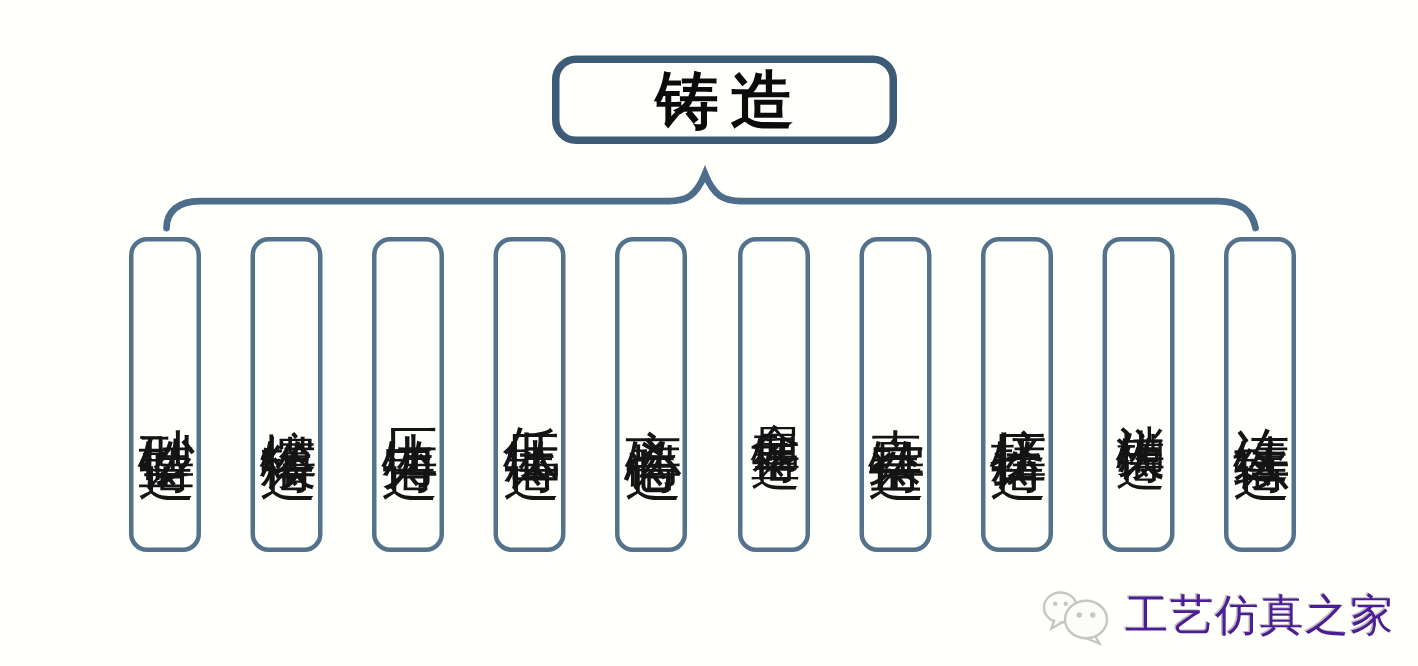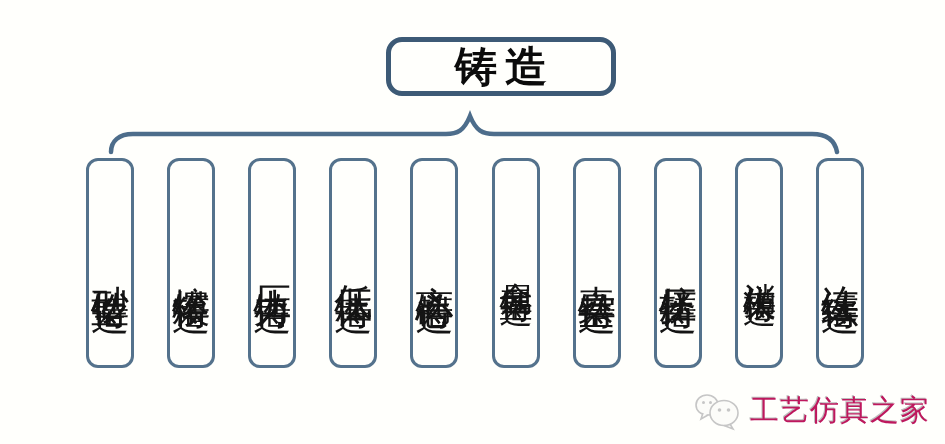--- a/index.html
+++ b/index.html
@@ -7,21 +7,21 @@
     position: relative;
     width: 945px;
     height: 444px;
     background: #fffffc;
     overflow: hidden;
     font-family: "Liberation Sans", sans-serif;
   }
   
   .title-box {
     position: absolute;
-    left: 386px; top: 37px;
+    left: 368px; top: 37px;
     width: 230px; height: 59px;
     box-sizing: border-box;
     border: 5px solid #3d5a76;
     border-radius: 16px;
     background: #fffffc;
     display: flex; align-items: center; justify-content: center;
   }
   .title-text {
     font-size: 42px;
     font-weight: bold;
@@ -62,21 +62,21 @@
   
   .watermark {
     position: absolute;
     right: 15px; bottom: 13px;
     display: flex; align-items: center; gap: 7px;
   }
   .wm-logo { flex: 0 0 auto; }
   .wm-text {
     font-size: 29px;
     letter-spacing: 1px;
-    color: #be185d;
+    color: #4c1d95;
     text-shadow: -1px -1px 0 #bdbdbd, 1px 1px 0 #ffffff;
     font-family: "Liberation Sans", sans-serif;
     white-space: nowrap;
   }
 </style>
 </head>
 <body>
 
 <div class="canvas">
 

